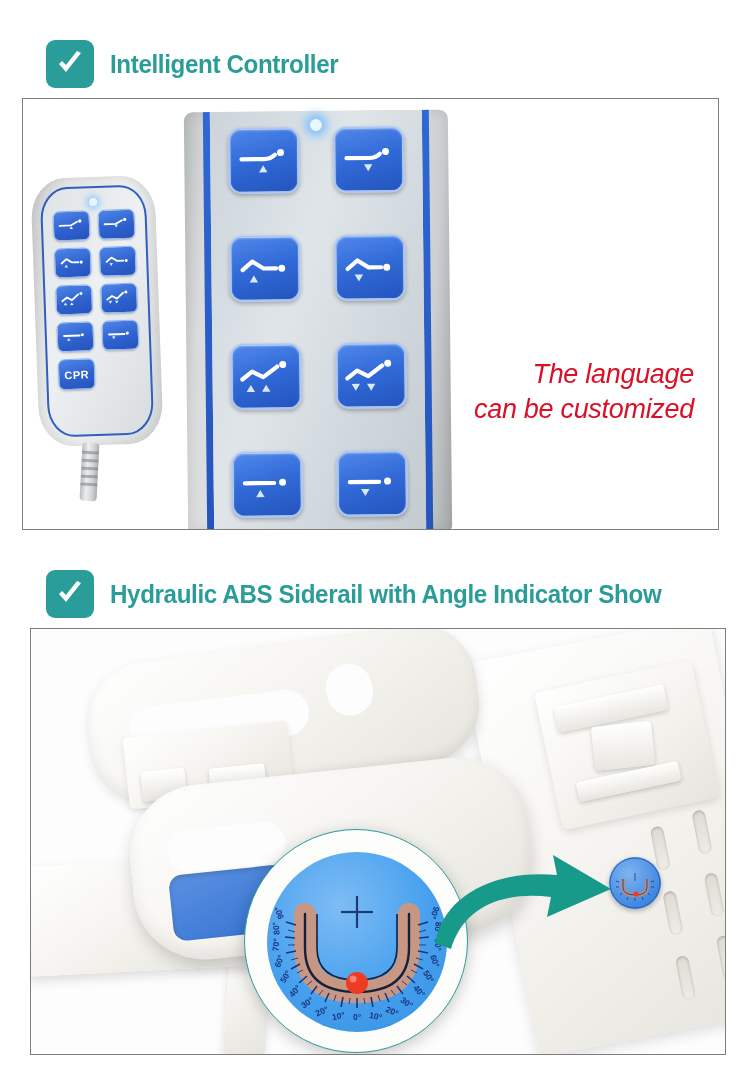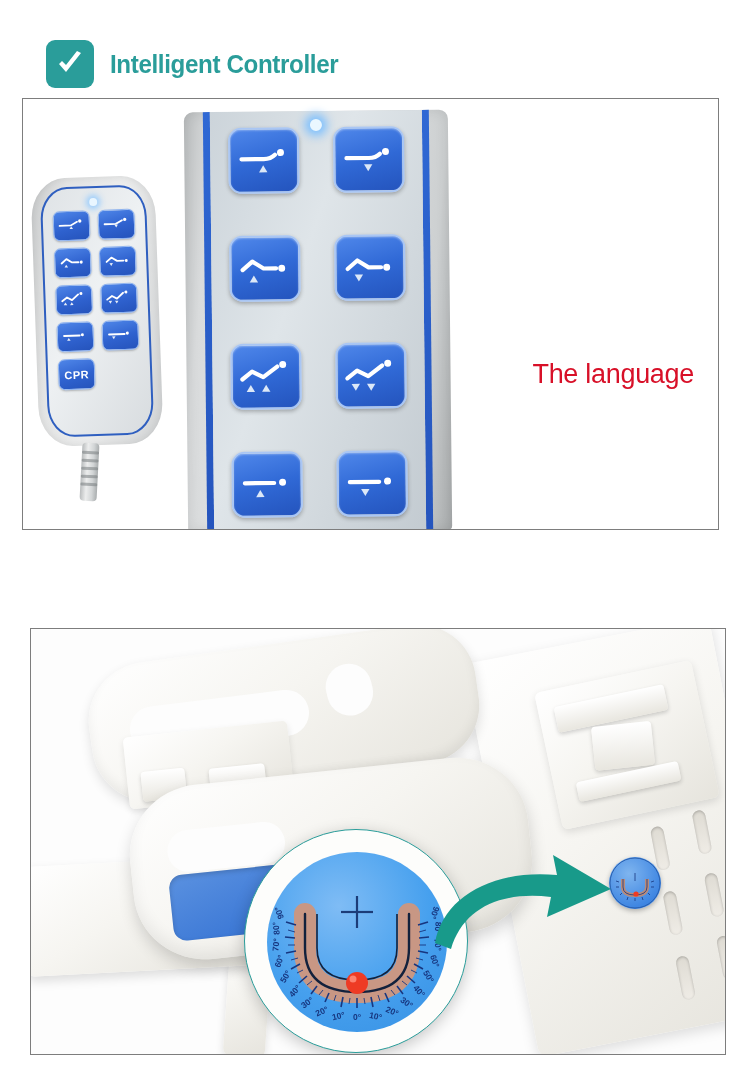--- a/index.html
+++ b/index.html
@@ -42,21 +42,21 @@
   #panel-controller { left: 22px; top: 98px; width: 697px; height: 432px; }
   #panel-siderail   { left: 30px; top: 628px; width: 696px; height: 427px; }
 
   
   #language-note {
     position: absolute; right: 24px; top: 258px;
     text-align: right; color: #d81028;
     font-size: 27px; line-height: 1.30;
     letter-spacing: -0.3px;
   }
-  #language-note div { white-space: nowrap; }
+  #language-note div { white-space: nowrap; font-style: italic; }
 
   
   #handheld {
     position: absolute; left: 12px; top: 78px;
     width: 124px; height: 268px;
     background: linear-gradient(100deg,#c9cbcc 0%,#e3e4e4 22%,#eceded 55%,#d2d4d5 100%);
     border-radius: 34px/40px;
     transform: rotate(-2deg);
     box-shadow: inset 0 0 8px rgba(0,0,0,.10);
   }
@@ -402,23 +402,32 @@
               <circle cx="70" cy="27" r="5" fill="#fff"></circle>
               <path d="M32 38 l12 0 l-6 10 z" fill="#dce8f7"></path>
             </svg>
           </div>
         </div>
       </div>
     </div>
 
     <div id="language-note">
       <div>The language</div>
+      <div>can be customized</div>
     </div>
   </div>
 
+  <div class="heading-row" id="heading-2">
+    <div class="check-badge">
+      <svg width="32" height="32" viewBox="0 0 32 32">
+        <path d="M5 16 L12 24 L27 5 L23 3 L12 17 L8 13 Z" fill="#ffffff"></path>
+      </svg>
+    </div>
+    <div class="heading-text">Hydraulic ABS Siderail with Angle Indicator Show</div>
+  </div>
 
   <div class="photo-frame" id="panel-siderail">
     <div id="siderail-scene">
 
       <div class="plastic" id="deck-right">
         <div class="deck-slot" style="left:196px; top:60px;"></div>
         <div class="deck-slot" style="left:196px; top:124px;"></div>
         <div class="deck-slot" style="left:196px; top:188px;"></div>
         <div class="deck-slot" style="left:196px; top:252px;"></div>
         <div class="deck-slot" style="left:196px; top:316px;"></div>

